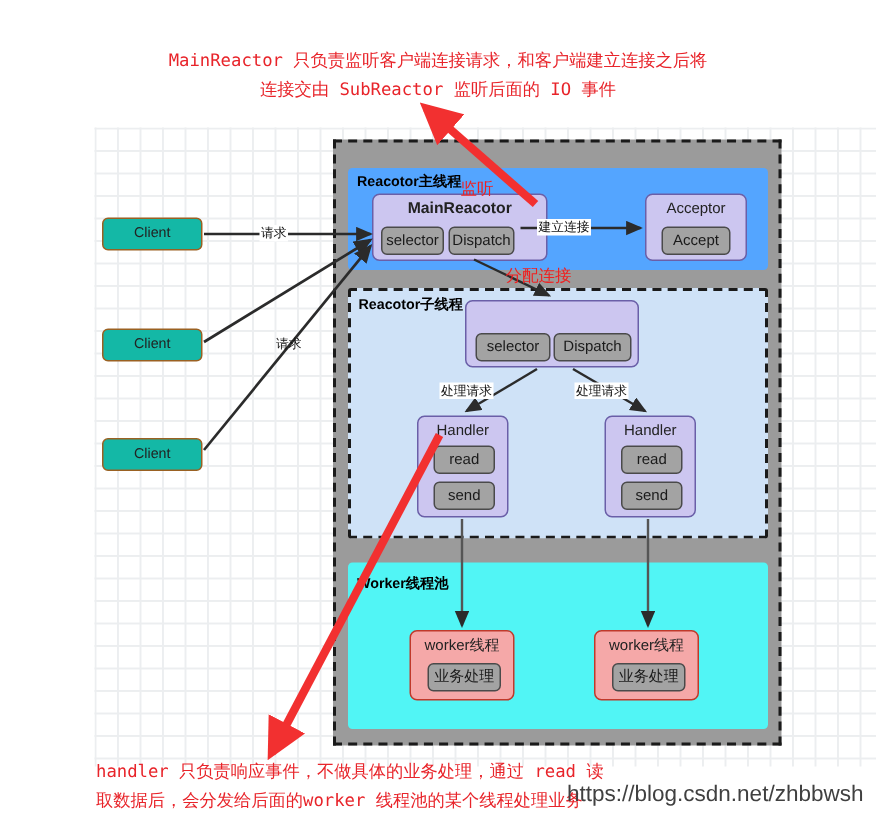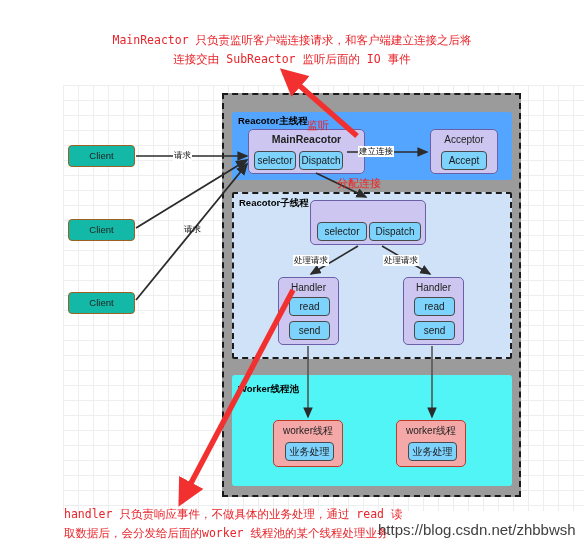--- a/index.html
+++ b/index.html
@@ -128,21 +128,21 @@
     display: block;
     font-size: 10px;
     color: #222;
     padding-top: 3px;
     line-height: 13px;
   }
   .node-title.bold { font-weight: bold; font-size: 10.5px; }
   .chip {
     position: absolute;
     box-sizing: border-box;
-    background: #7dd3fc;
+    background: #a3a3a3;
     border: 1.4px solid #4a4a4a;
     border-radius: 4px;
     font-size: 10px;
     color: #1a1a1a;
     text-align: center;
     line-height: 17px;
     height: 19px;
   }
 
   

